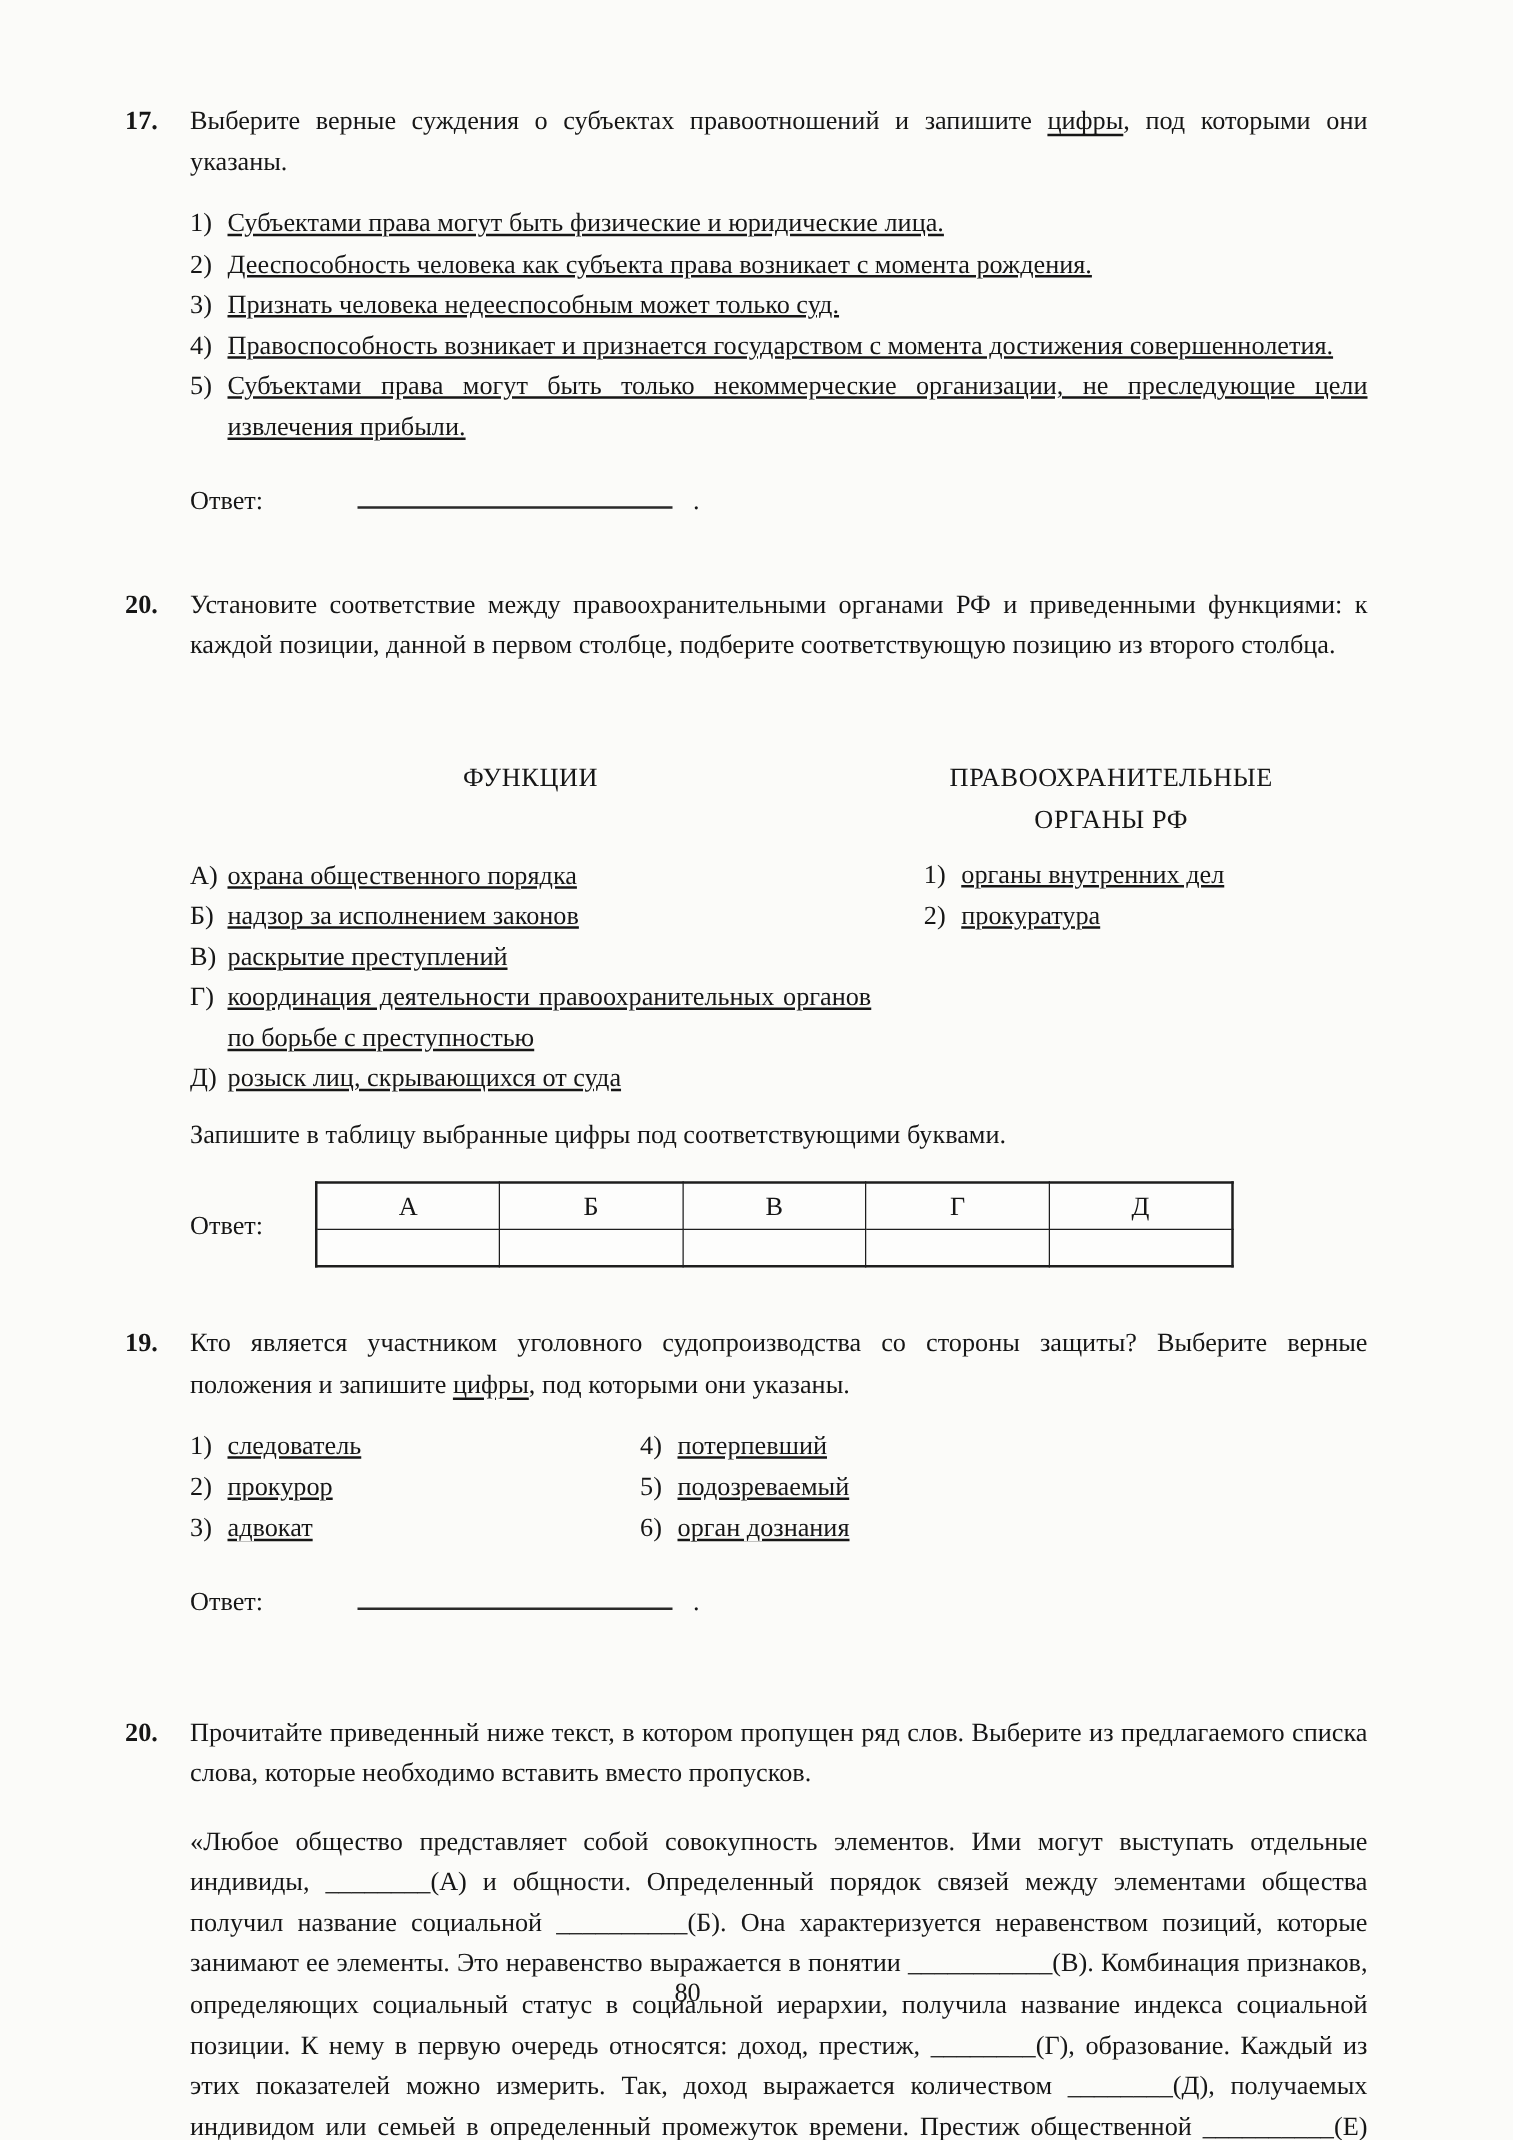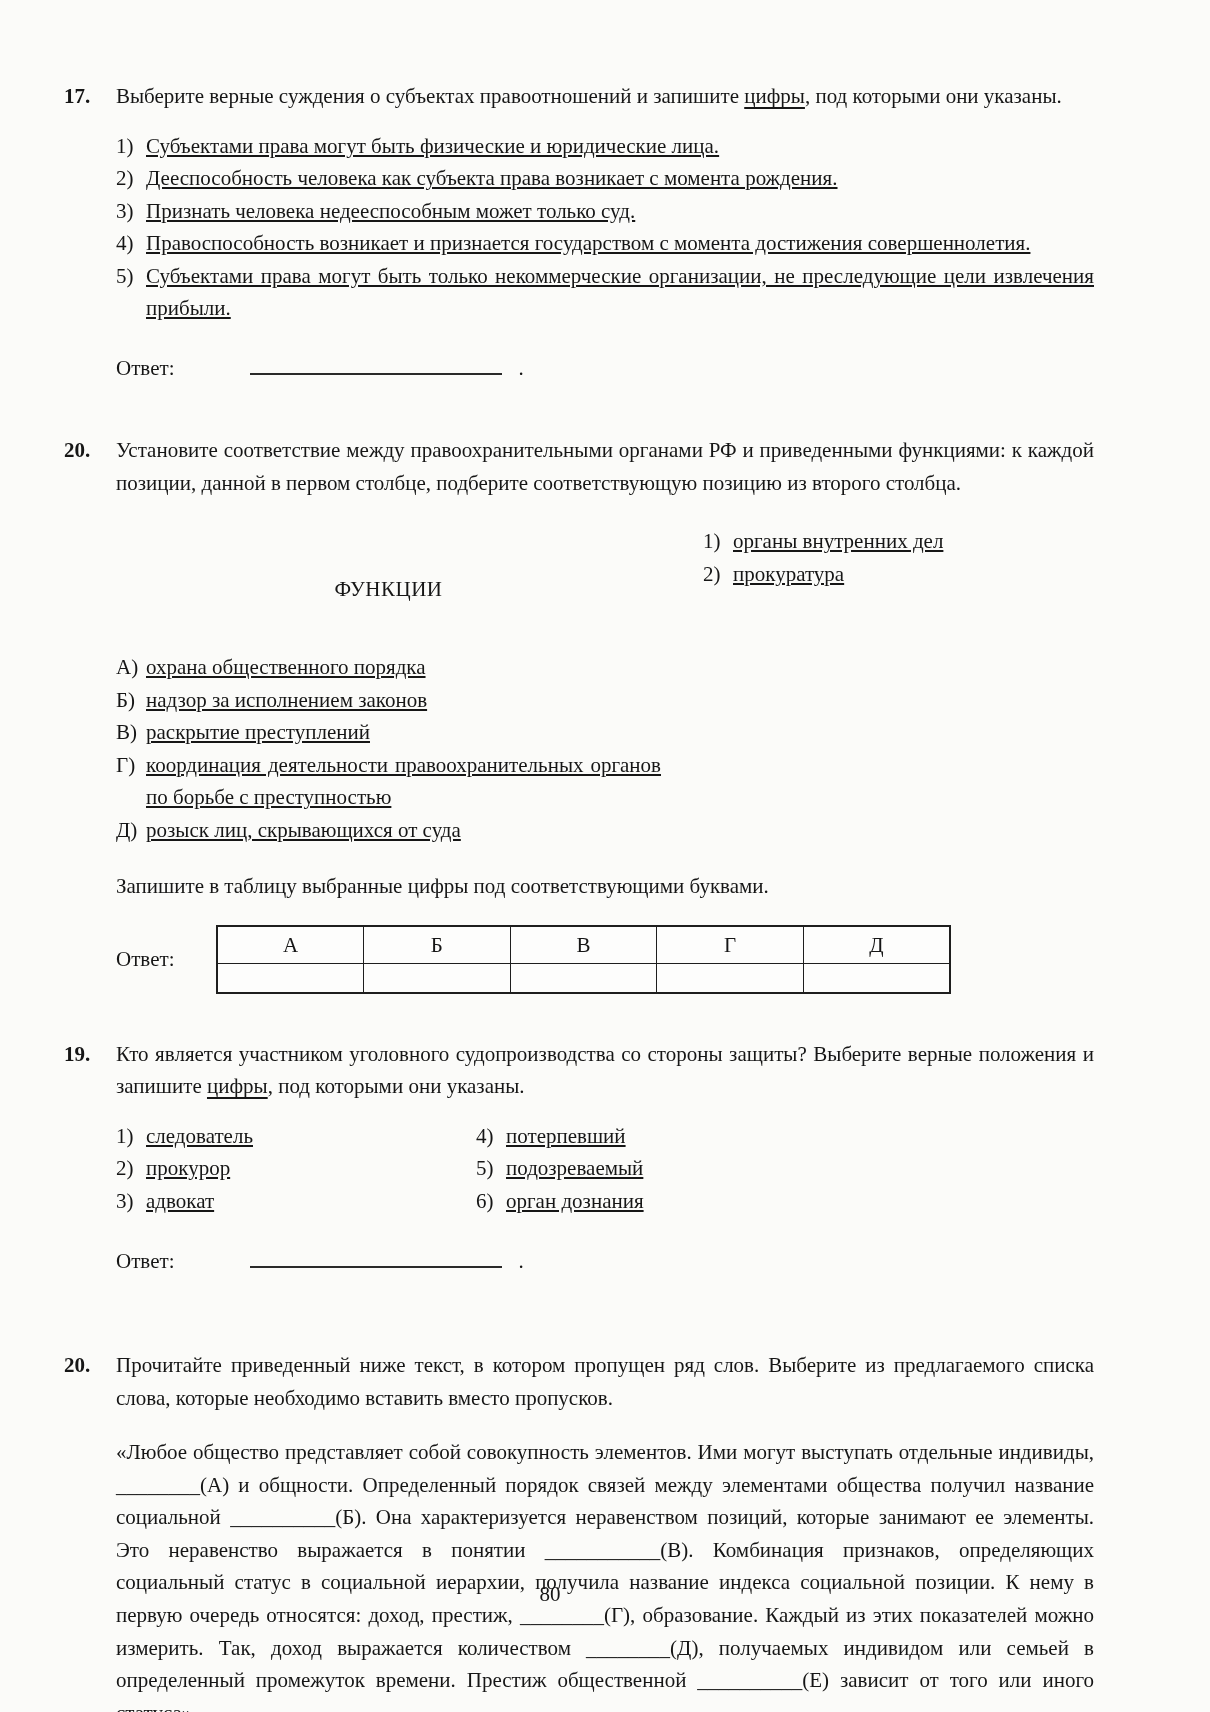--- a/index.html
+++ b/index.html
@@ -11,21 +11,21 @@
     font-family: "Liberation Serif", "DejaVu Serif", serif;
     font-size: 21px;
     line-height: 1.55;
     overflow: hidden;
     position: relative;
   }
   .page {
     box-sizing: border-box;
     width: 1210px;
     height: 1712px;
-    padding: 80px 116px 0 64px;
+    padding: 80px 116px 0 100px;
     position: relative;
   }
   .q {
     display: grid;
     grid-template-columns: 52px 1fr;
     align-items: start;
   }
   .qnum {
     font-weight: bold;
     white-space: nowrap;
@@ -66,21 +66,21 @@
   }
   .match-left { width: 545px; }
   .match-right { width: 300px; }
   .col-header {
     text-align: center;
     letter-spacing: 0.5px;
     margin-bottom: 12px;
     margin-top: 48px;
   }
   .col-header-left { margin-bottom: 45px; }
-  .match-note { margin-top: 24px; }
+  .match-note { margin-top: 12px; }
 
   .table-wrap {
     margin-top: 22px;
     display: flex;
     align-items: center;
     gap: 0;
   }
   .table-wrap .ans-label { width: 100px; flex: none; }
   table.answer-table {
     border-collapse: collapse;
@@ -188,20 +188,21 @@
           <div class="opt">
               <span class="opt-n">Г)</span>
               <span class="opt-t">координация деятельности правоохранительных органов по борьбе с преступностью</span>
             </div>
           <div class="opt">
               <span class="opt-n">Д)</span>
               <span class="opt-t">розыск лиц, скрывающихся от суда</span>
             </div>
         </div>
         <div class="match-right">
+          <div class="col-header"><span>ПРАВООХРАНИТЕЛЬНЫЕ</span><br><span>ОРГАНЫ РФ</span></div>
           <div class="opt">
               <span class="opt-n">1)</span>
               <span class="opt-t">органы внутренних дел</span>
             </div>
           <div class="opt">
               <span class="opt-n">2)</span>
               <span class="opt-t">прокуратура</span>
             </div>
         </div>
       </div>

